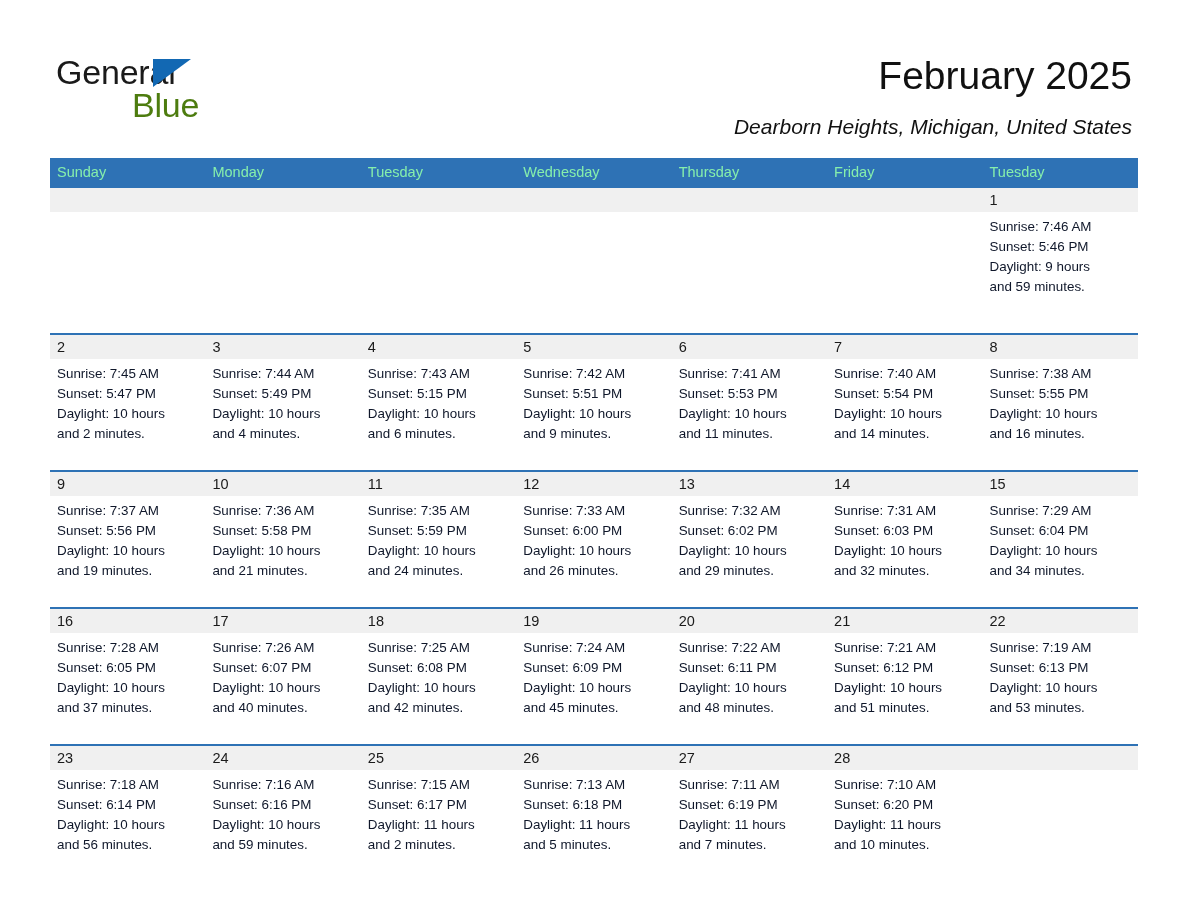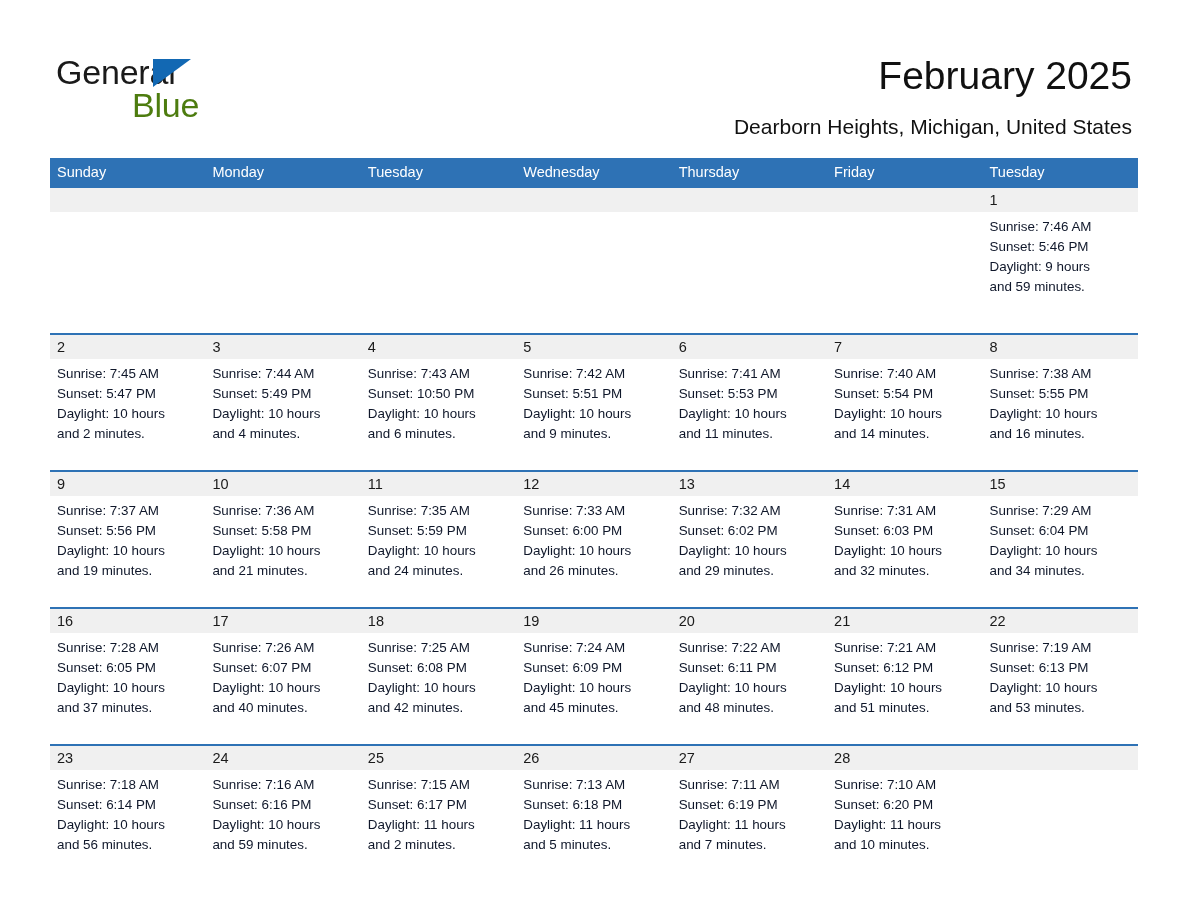--- a/index.html
+++ b/index.html
@@ -78,38 +78,39 @@
   .subtitle {
     position: absolute;
     right: 56px;
     top: 114px;
     font-size: 21px;
     color: #111111;
     line-height: 26px;
     text-align: right;
     white-space: nowrap;
     font-weight: 400;
+    font-style: italic;
   }
 
   
   .calendar {
     position: absolute;
     left: 50px;
     top: 158px;
     width: 1088px;
   }
   .weekday-row {
     display: flex;
     width: 1088px;
     height: 28px;
     background: #2e72b5;
   }
   .weekday-cell {
     flex: 1 1 0;
-    color: #ffffff;
+    color: #86efac;
     font-size: 14.5px;
     line-height: 28px;
     padding-left: 7px;
     box-sizing: border-box;
     white-space: nowrap;
   }
 
   .week-row {
     position: relative;
     width: 1088px;
@@ -266,21 +267,21 @@
             <div>Sunrise: 7:44 AM</div>
             <div>Sunset: 5:49 PM</div>
             <div>Daylight: 10 hours</div>
             <div>and 4 minutes.</div>
           </div>
         </div>
         <div class="day-cell">
           <div class="day-number">4</div>
           <div class="day-info">
             <div>Sunrise: 7:43 AM</div>
-            <div>Sunset: 10:50 PM</div>
+            <div>Sunset: 5:15 PM</div>
             <div>Daylight: 10 hours</div>
             <div>and 6 minutes.</div>
           </div>
         </div>
         <div class="day-cell">
           <div class="day-number">5</div>
           <div class="day-info">
             <div>Sunrise: 7:42 AM</div>
             <div>Sunset: 5:51 PM</div>
             <div>Daylight: 10 hours</div>

